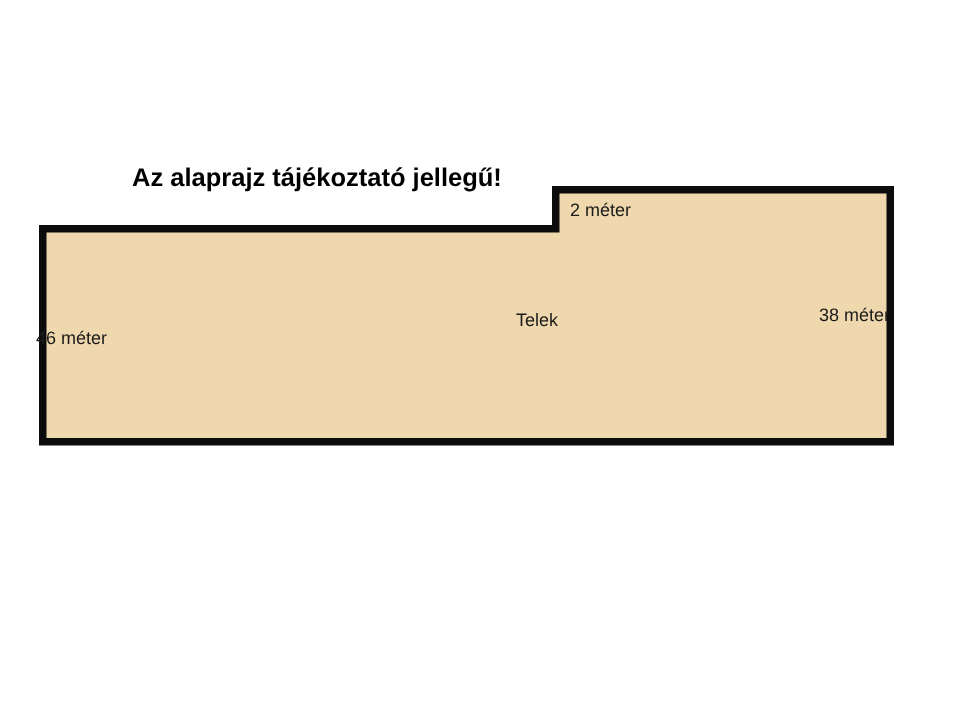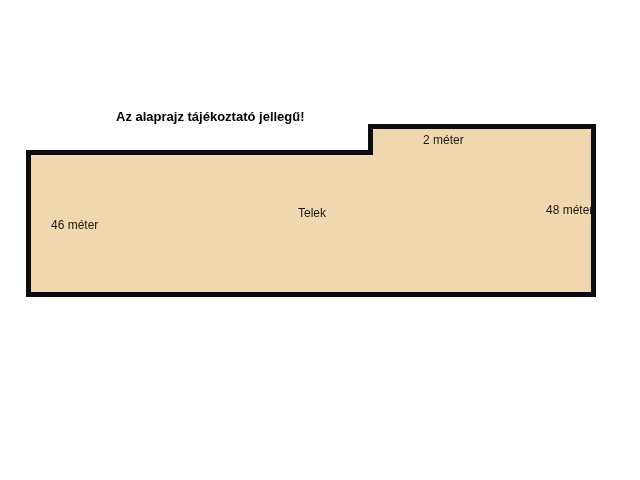--- a/index.html
+++ b/index.html
@@ -23,63 +23,63 @@
     width: 640px;
     height: 480px;
   }
   .plan-svg polygon {
     stroke: #0c0c0c;
     stroke-width: 5;
     stroke-linejoin: miter;
   }
   .disclaimer {
     position: absolute;
-    left: 116px;
+    left: 88px;
     top: 109px;
-    font-size: 13px;
+    font-size: 17px;
     font-weight: bold;
     color: #000000;
     white-space: nowrap;
   }
   .dim-label {
     position: absolute;
     font-size: 12px;
     color: #1a1a1a;
     white-space: nowrap;
   }
-  .label-notch  { left: 380px; top: 133px; margin-left: 43px; }
-  .label-left   { left: 51px;  top: 218px; }
+  .label-notch  { left: 380px; top: 133px; }
+  .label-left   { left: 24px;  top: 218px; }
   .label-right  { left: 546px; top: 203px; }
   .label-bottom { left: 237px; top: 275px; width: 120px; text-align: center; }
   .plot-center {
     position: absolute;
     left: 252px;
     top: 206px;
     width: 120px;
-    text-align: center;
+    text-align: right;
     font-size: 12px;
     line-height: 15px;
     color: #1a1a1a;
   }
 </style>
 </head>
 <body>
 
 <div class="canvas">
 
   <div class="disclaimer">Az alaprajz tájékoztató jellegű!</div>
 
   <svg class="plan-svg" viewBox="0 0 640 480">
     <polygon points="28.5,152.5 370.5,152.5 370.5,126.5 593.5,126.5 593.5,294.5 28.5,294.5" fill="#efd8ad"></polygon>
   </svg>
 
   <div class="dim-label label-notch">2 méter</div>
 
   <div class="dim-label label-left">46 méter</div>
 
-  <div class="dim-label label-right">48 méter</div>
+  <div class="dim-label label-right">38 méter</div>
 
   <div class="plot-center">
     <div>Telek</div>
   </div>
 
 
 </div>
 
 </body></html>

